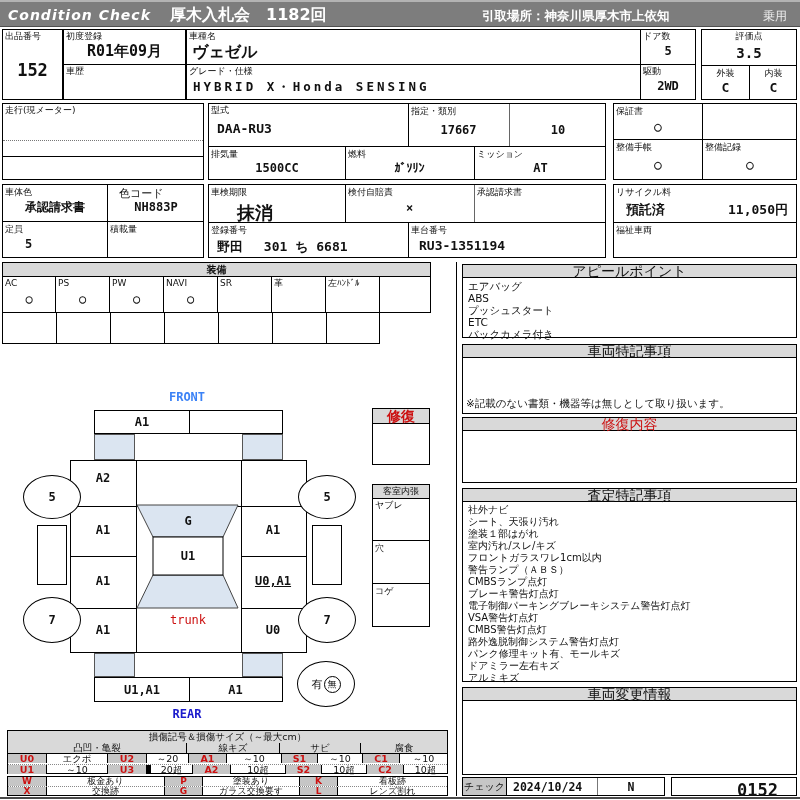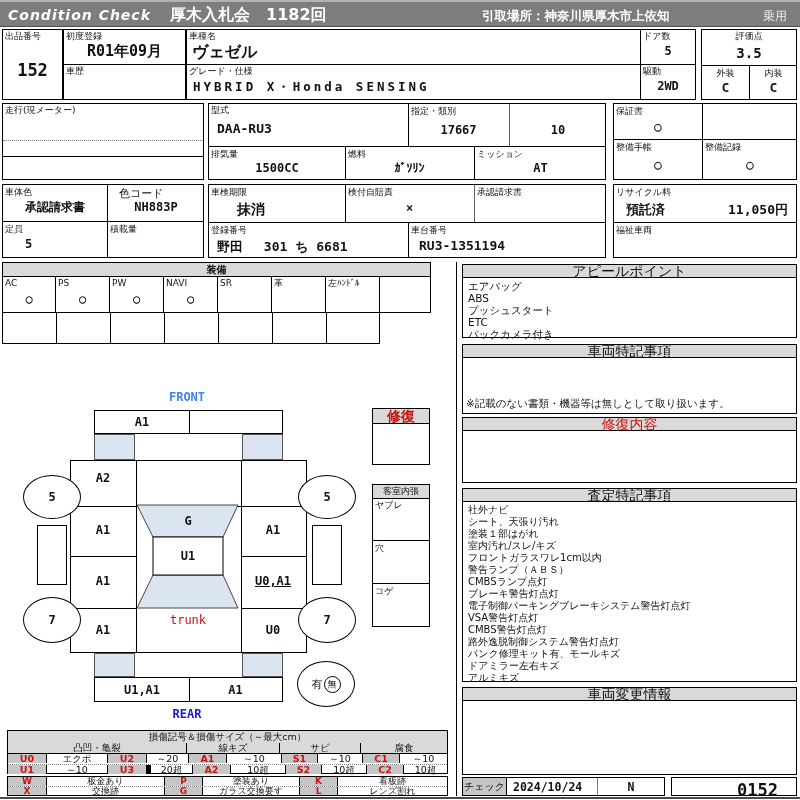--- a/index.html
+++ b/index.html
@@ -121,21 +121,21 @@
     <div class="ctr val" style="position:absolute;left:104px;width:98px;top:11px;height:22px;font-size:12px;">NH883P</div>
     <div class="dline" style="left:0;right:0;top:36px;height:1px;"></div>
     <span class="abs" style="left:2px;top:38px;font-size:9px;">定員</span>
     <div class="val" style="position:absolute;left:22px;top:52px;font-size:12px;">5</div>
     <div class="dline" style="left:104px;top:36px;bottom:0;width:1px;"></div>
     <span class="abs" style="left:107px;top:38px;font-size:9px;">積載量</span>
     <div class="val" style="position:absolute;left:130px;top:52px;font-size:12px;"></div>
   </div>
   <div class="cell" style="left:208px;top:184px;width:398px;height:74px;">
     <span class="abs" style="left:2px;top:1px;font-size:9px;">車検期限</span>
-    <div class="val" style="position:absolute;left:28px;top:16px;font-size:14px;">抹消</div>
+    <div class="val" style="position:absolute;left:28px;top:16px;font-size:18px;">抹消</div>
     <div class="dline" style="left:136px;top:0;height:37px;width:1px;"></div>
     <span class="abs" style="left:139px;top:1px;font-size:9px;">検付自賠責</span>
     <div class="ctr val" style="position:absolute;left:136px;width:129px;top:13px;height:20px;font-size:12px;">×</div>
     <div class="dline" style="left:265px;top:0;height:37px;width:1px;background:#666;"></div>
     <span class="abs" style="left:268px;top:1px;font-size:9px;">承認請求書</span>
     <div class="val" style="position:absolute;left:300px;top:16px;font-size:12px;"></div>
     <div class="dline" style="left:0;right:0;top:37px;height:1px;"></div>
     <span class="abs" style="left:2px;top:39px;font-size:9px;">登録番号</span>
     <div class="val" style="position:absolute;left:8px;top:53px;font-size:13px;">野田　 301 ち 6681</div>
     <div class="dline" style="left:199px;top:37px;bottom:0;width:1px;"></div>

